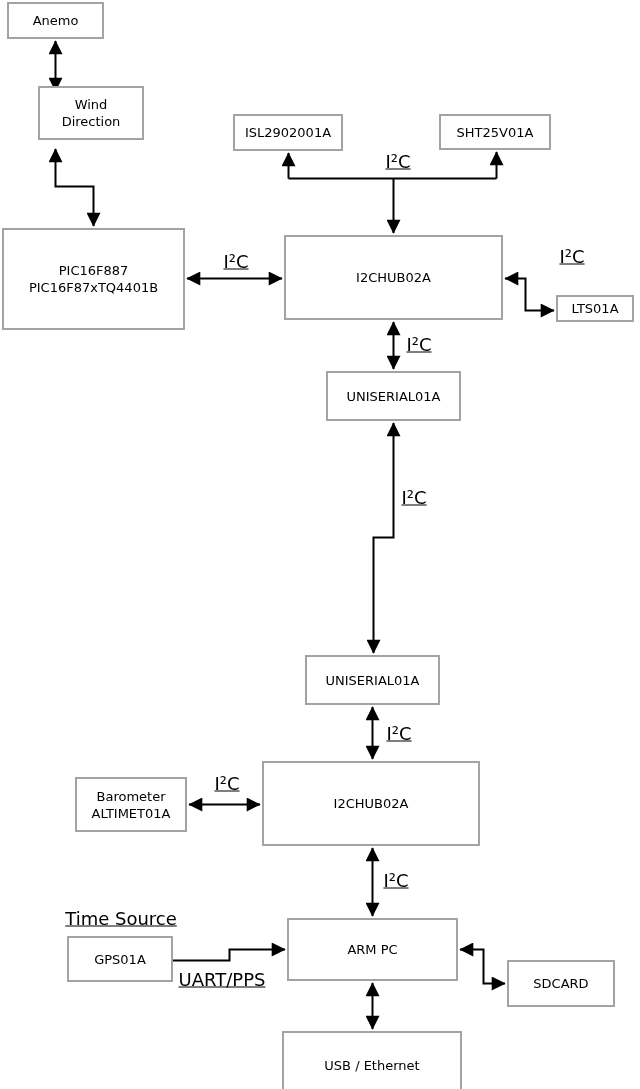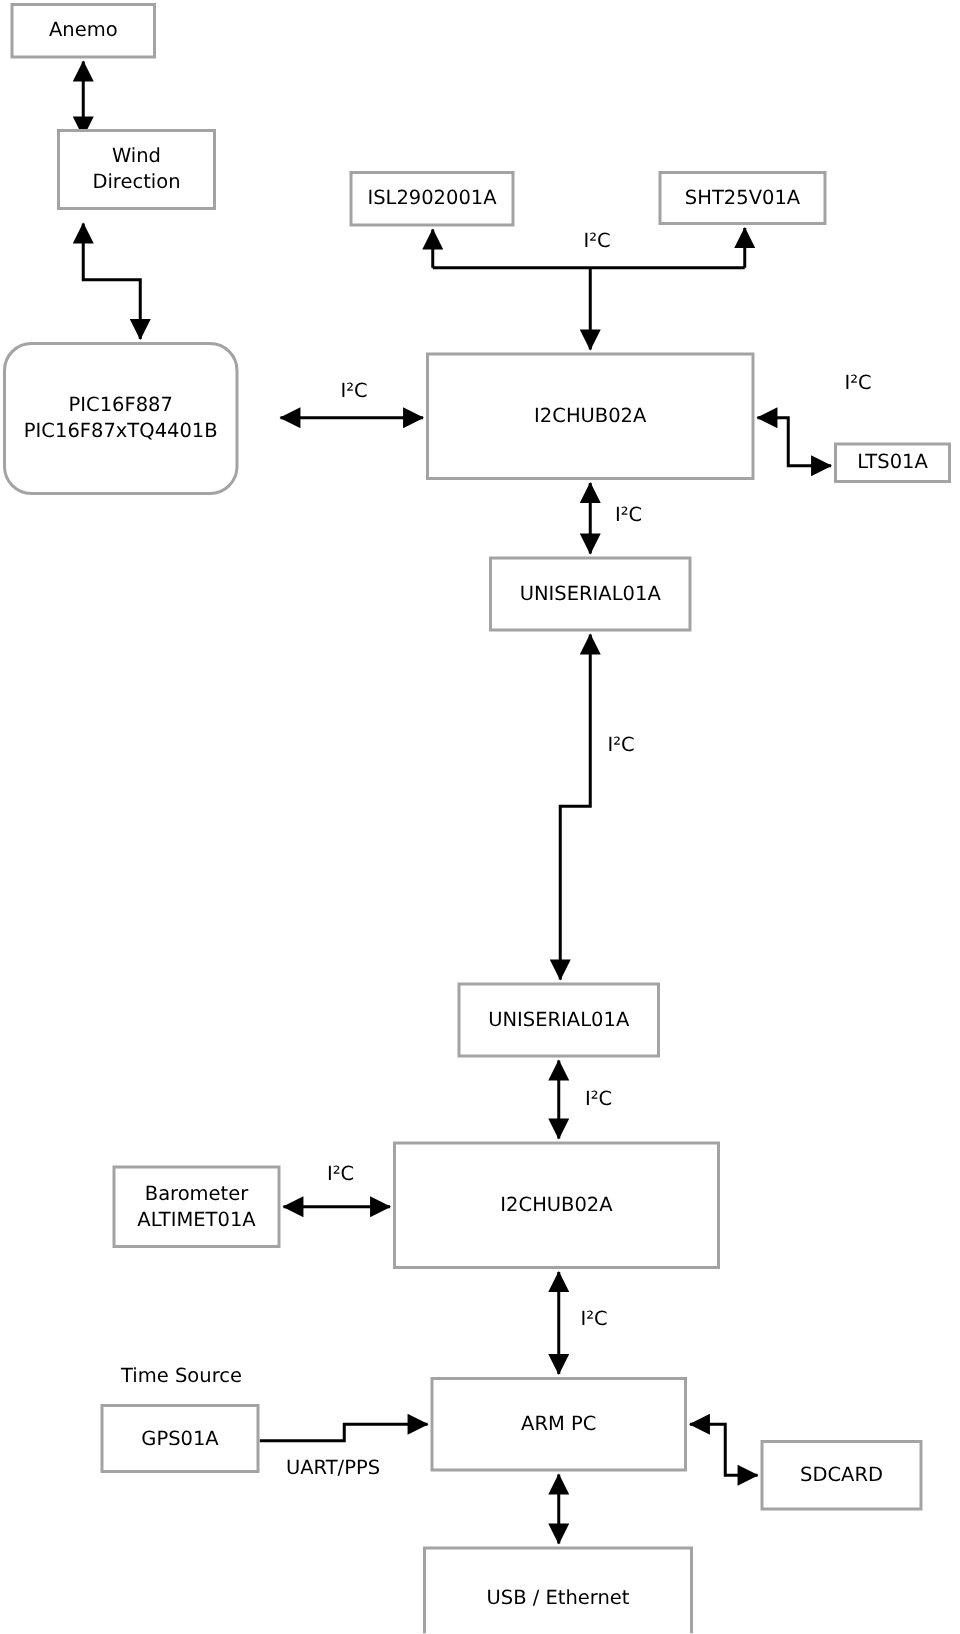--- a/index.html
+++ b/index.html
@@ -30,24 +30,25 @@
     flex-direction: column;
     align-items: center;
     justify-content: center;
     text-align: center;
     font-size: 13px;
     line-height: 17px;
     white-space: nowrap;
   }
   .lbl {
     position: absolute;
-    font-size: 13px;
+    font-size: 18px;
     line-height: 13px;
     white-space: nowrap;
     transform: translate(-50%, -50%);
+    text-decoration: underline;
   }
 </style>
 </head>
 <body>
 
 <div class="canvas">
 
   <svg class="wires" width="640" height="1089" viewBox="0 0 640 1089">
     <defs>
       <marker id="ah" viewBox="0 0 10 10" refX="9.5" refY="5" markerWidth="9" markerHeight="7" orient="auto-start-reverse" markerUnits="strokeWidth">
@@ -76,21 +77,21 @@
 
   <div class="node" style="left:7px; top:2px; width:97px; height:37px;">
     <span>Anemo</span>
   </div>
 
   <div class="node" style="left:7px; top:86px; width:106px; height:54px;margin-left:31px;">
     <span>Wind</span>
     <span>Direction</span>
   </div>
 
-  <div class="node" style="left:2px; top:228px; width:157px; height:102px;border-radius:19px;">
+  <div class="node" style="left:2px; top:228px; width:183px; height:102px;">
     <span>PIC16F887</span>
     <span>PIC16F87xTQ4401B</span>
   </div>
 
   <div class="node" style="left:233px; top:114px; width:110px; height:37px;">
     <span>ISL2902001A</span>
   </div>
 
   <div class="node" style="left:439px; top:114px; width:112px; height:36px;">
     <span>SHT25V01A</span>

